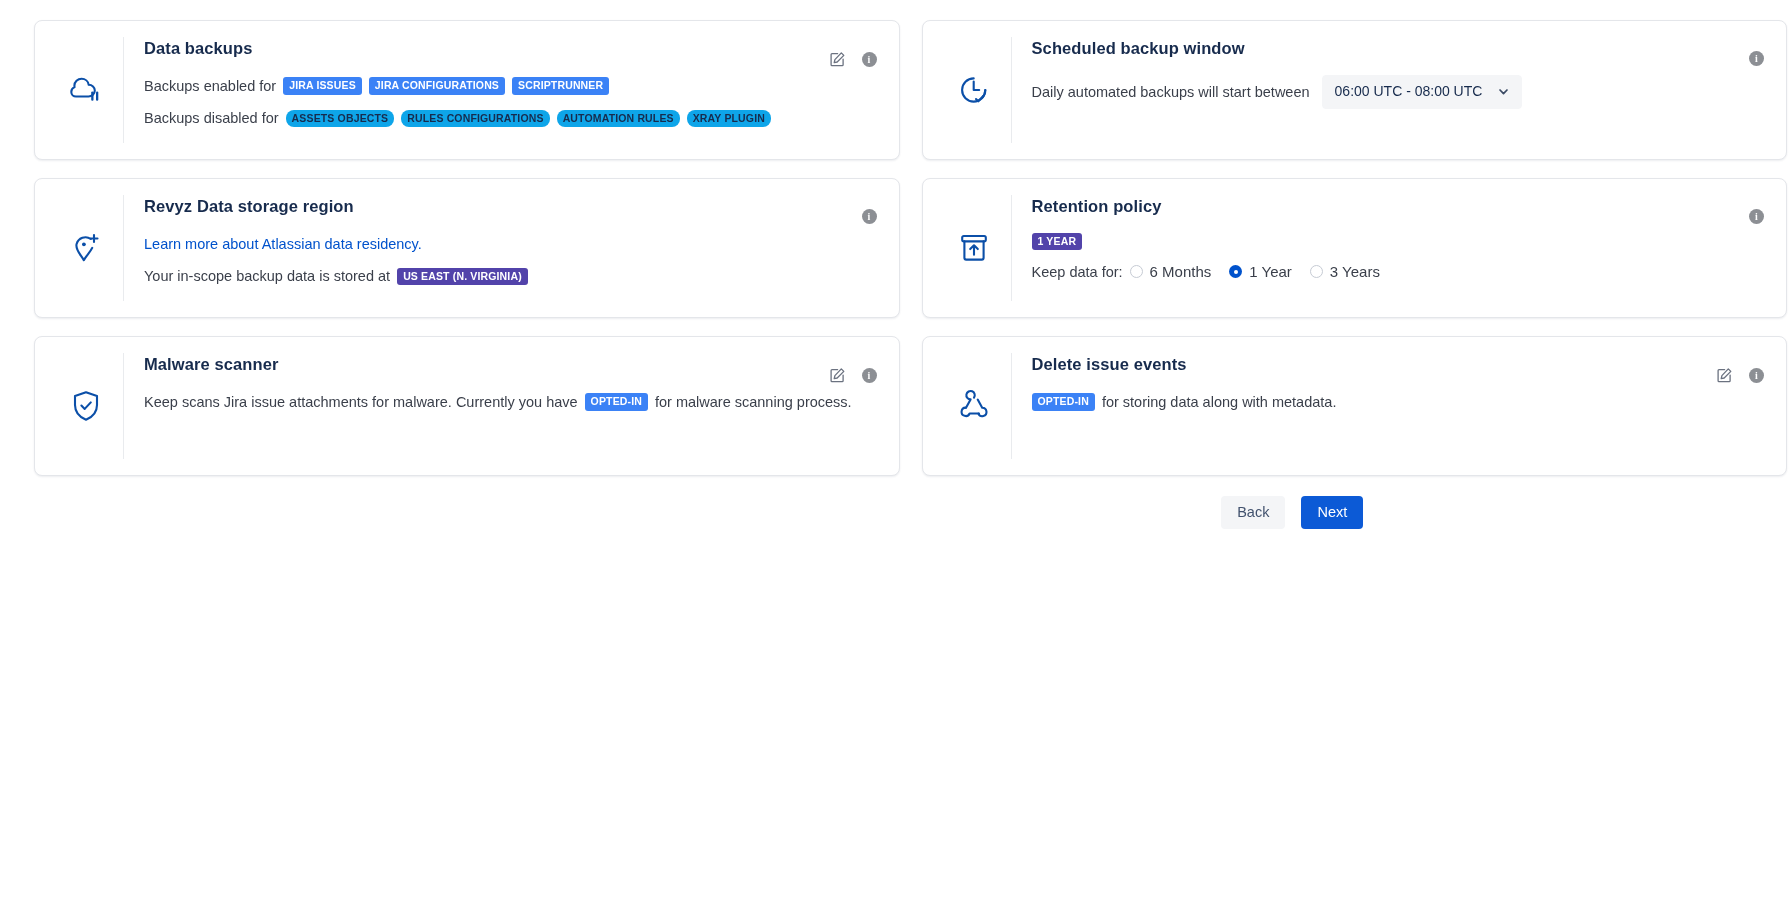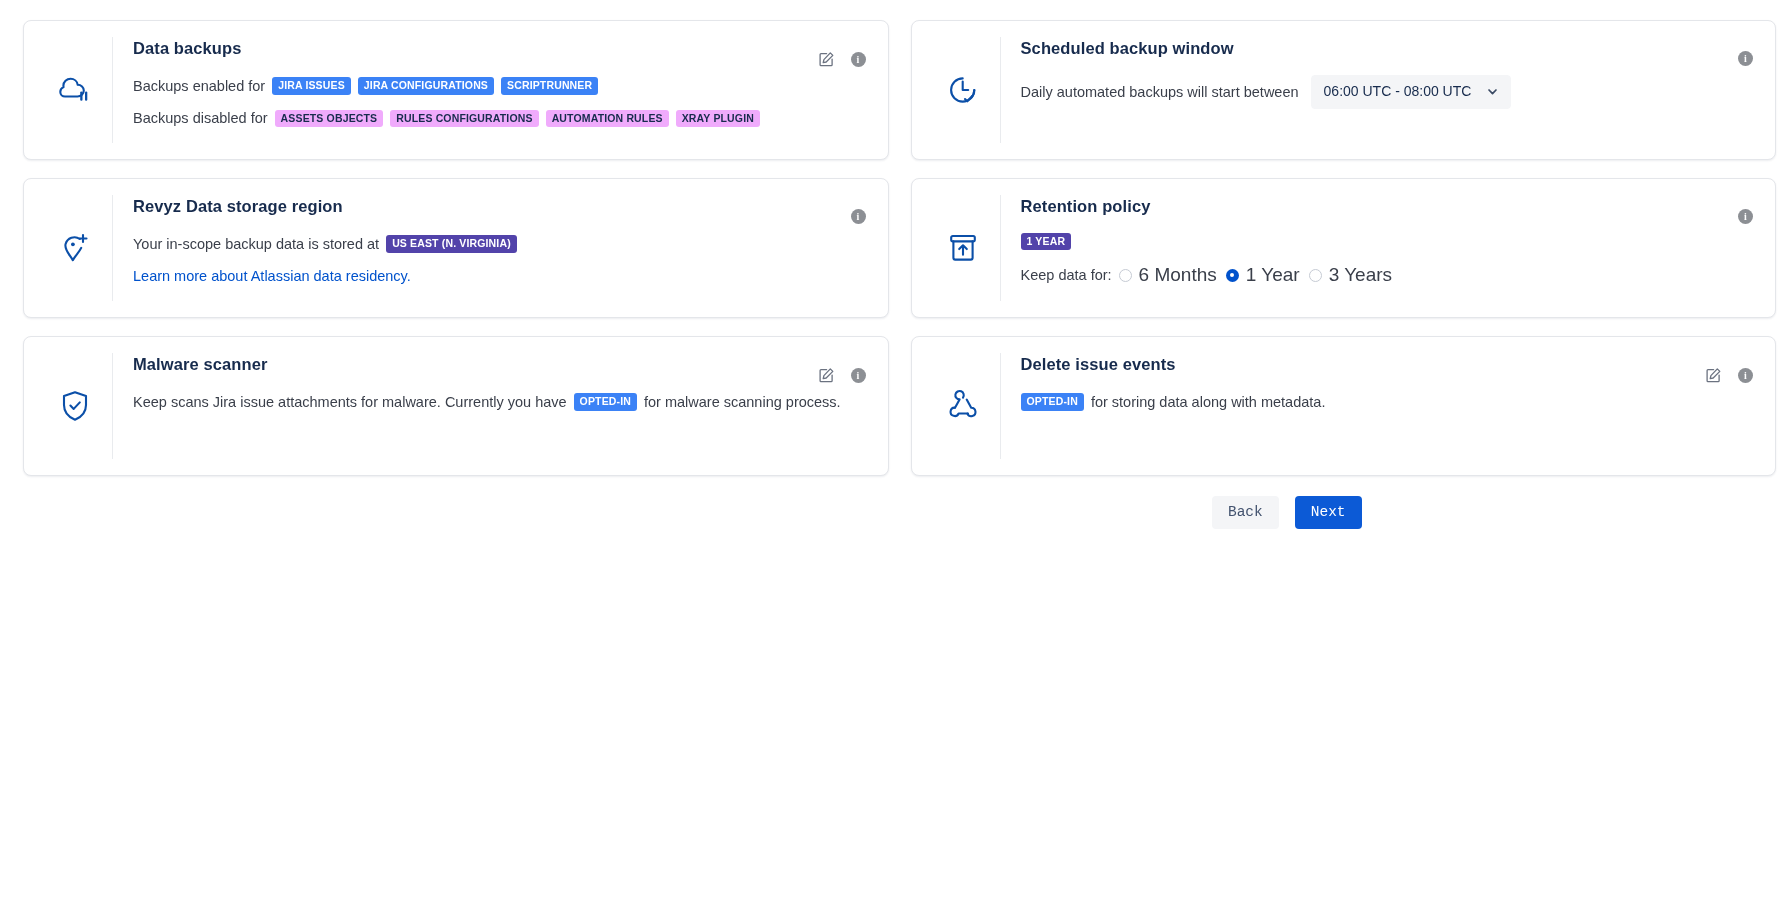--- a/index.html
+++ b/index.html
@@ -6,21 +6,21 @@
   * { box-sizing: border-box; }
   html, body {
     margin: 0; padding: 0;
     width: 1789px; height: 911px;
     background: #ffffff;
     font-family: "Liberation Sans", "DejaVu Sans", sans-serif;
     color: #172b4d;
     overflow: hidden;
   }
 
-  .page { position: relative; width: 1789px; height: 911px; padding: 20px 23px; }
+  .page { position: relative; width: 1789px; height: 911px; padding: 20px 34px; }
 
   .grid {
     display: grid;
     grid-template-columns: 1fr 1fr;
     column-gap: 22px;
     row-gap: 18px;
     width: 1753px;
   }
 
   .card {
@@ -114,21 +114,21 @@
     font-weight: bold;
     letter-spacing: 0.15px;
     padding: 3px 6px 3px 6px;
     border-radius: 3px;
     color: #ffffff;
     line-height: 1.1;
     vertical-align: middle;
     white-space: nowrap;
   }
   .badge.green  { background: #3b82f6; }
-  .badge.orange { background: #f0abfc; color: #172b4d; }
+  .badge.orange { background: #0ea5e9; color: #172b4d; border-radius: 8px; }
   .badge.purple { background: #5243aa; }
 
   .link {
     color: #0052cc;
     font-size: 14.5px;
     text-decoration: none;
     cursor: pointer;
   }
 
   .select {
@@ -144,21 +144,22 @@
     font-size: 14px;
     color: #172b4d;
     cursor: pointer;
     margin-left: 5px;
   }
   .select .chev { color: #3a4a64; display: flex; }
 
   .radio-group {
     display: flex;
     align-items: center;
-    font-size: 19px;
+    gap: 9px;
+    font-size: 15px;
     color: #3a3f4a;
   }
   .radio-opt { display: inline-flex; align-items: center; gap: 7px; cursor: pointer; margin-right: 9px; }
   .radio-opt:last-child { margin-right: 0; }
   .radio {
     width: 13px; height: 13px; border-radius: 50%;
     border: 1.5px solid #c6cbd4; background: #ffffff;
     flex: 0 0 13px;
   }
   .radio.checked {
@@ -183,21 +184,21 @@
     margin-top: 20px;
     padding-left: 50%;
   }
   .footer-inner {
     display: flex;
     gap: 16px;
     margin-left: -97px;
   }
 
   .btn {
-    font-family: Liberation Mono, monospace;
+    font-family: Liberation Sans, sans-serif;
     font-size: 14.5px;
     border-radius: 4px;
     border: none;
     height: 33px;
     padding: 0 16px;
     cursor: pointer;
     line-height: 1;
   }
   .btn-secondary { background: #f4f5f7; color: #42526e; }
   .btn-primary   { background: #0c5ad6; color: #ffffff; }
@@ -281,26 +282,26 @@
       <div class="card-icon">
         <svg width="34" height="34" viewBox="0 0 34 34" fill="none">
           <path d="M21.8 8.0 A9.2 9.2 0 0 0 7.6 13.1 C6.0 18.6 12.0 24.0 14.8 29.2 C17.0 25.0 21.3 21.0 23.2 16.9" stroke="#0b4fa8" stroke-width="2.1" stroke-linecap="round" stroke-linejoin="round"></path>
           <circle cx="14.9" cy="13.3" r="1.9" fill="#0b4fa8"></circle>
           <path d="M25.0 4.0 V11.0 M21.5 7.5 H28.5" stroke="#0b4fa8" stroke-width="2.1" stroke-linecap="round"></path>
         </svg>
       </div>
       <div class="card-divider"></div>
       <div class="card-body">
         <div class="card-title">Revyz Data storage region</div>
+        <div class="row block">
+          <a class="link">Learn more about Atlassian data residency.</a>
+        </div>
         <div class="row">
           <span class="inline-text">Your in-scope backup data is stored at</span>
           <span class="badge purple">US EAST (N. VIRGINIA)</span>
-        </div>
-        <div class="row block">
-          <a class="link">Learn more about Atlassian data residency.</a>
         </div>
       </div>
       <div class="card-actions">
         <span class="info-circle">i</span>
       </div>
     </div>
 
     <div class="card">
       <div class="card-icon">
         <svg width="34" height="34" viewBox="0 0 34 34" fill="none">

